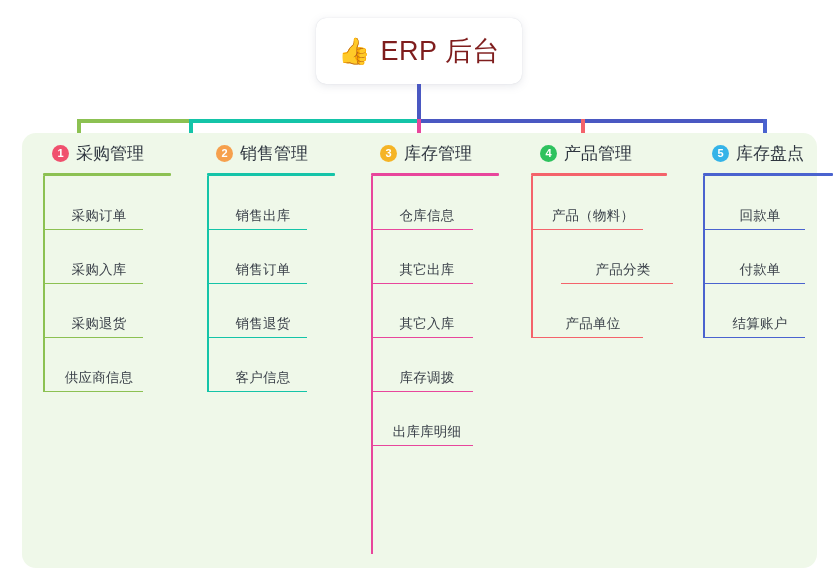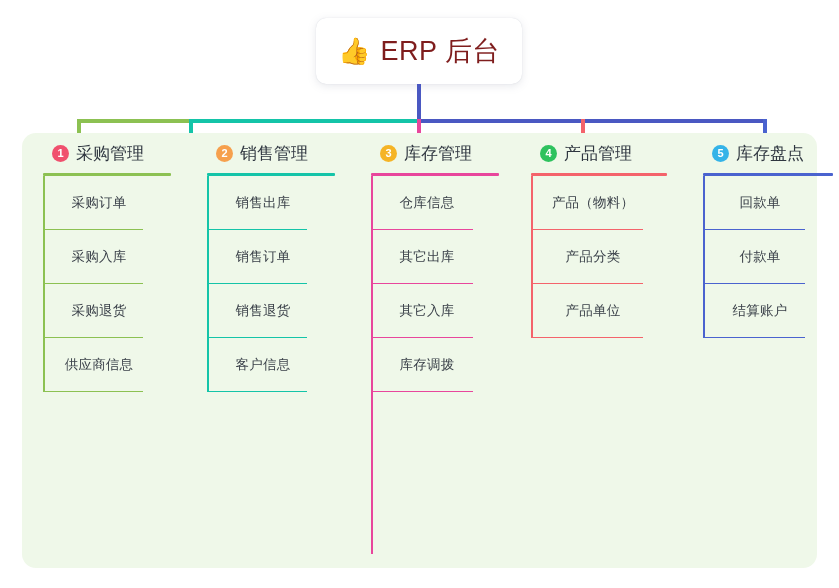--- a/index.html
+++ b/index.html
@@ -121,21 +121,21 @@
     top: 0;
     width: 2px;
   }
   .item {
     position: relative;
     height: 54px;
     box-sizing: border-box;
     display: flex;
     align-items: flex-end;
     justify-content: center;
-    padding-bottom: 18px;
+    padding-bottom: 5px;
   }
   .item-label {
     font-size: 13.5px;
     color: #3a4049;
     white-space: nowrap;
     letter-spacing: 0.2px;
   }
   .item-rule {
     position: absolute;
     left: 0;
@@ -240,35 +240,39 @@
             <div class="item-rule" style="width: 102px; background: rgb(232, 70, 156);"></div>
           </div>
           <div class="item" style="width: 112px;">
             <span class="item-label">其它入库</span>
             <div class="item-rule" style="width: 102px; background: rgb(232, 70, 156);"></div>
           </div>
           <div class="item" style="width: 112px;">
             <span class="item-label">库存调拨</span>
             <div class="item-rule" style="width: 102px; background: rgb(232, 70, 156);"></div>
           </div>
+          <div class="item" style="width: 112px;">
+            <span class="item-label">出库库明细</span>
+            <div class="item-rule" style="width: 102px; background: rgb(232, 70, 156);"></div>
+          </div>
         </div>
       </div>
       <div class="column" style="left: 500px; width: 160px;">
         <div class="col-head">
           <span class="badge" style="background: rgb(46, 194, 94);">4</span>
           <span class="col-title">产品管理</span>
         </div>
         <div class="head-rule" style="width: 136px; background: rgb(244, 99, 107);"></div>
         <div class="items">
           <div class="spine" style="background: rgb(244, 99, 107); height: 162px;"></div>
           <div class="item" style="width: 124px;">
             <span class="item-label">产品（物料）</span>
             <div class="item-rule" style="width: 112px; background: rgb(244, 99, 107);"></div>
           </div>
-          <div class="item" style="width: 124px;">
+          <div class="item" style="width: 124px; margin-left: 30px;">
             <span class="item-label">产品分类</span>
             <div class="item-rule" style="width: 112px; background: rgb(244, 99, 107);"></div>
           </div>
           <div class="item" style="width: 124px;">
             <span class="item-label">产品单位</span>
             <div class="item-rule" style="width: 112px; background: rgb(244, 99, 107);"></div>
           </div>
         </div>
       </div>
       <div class="column" style="left: 672px; width: 152px;">

